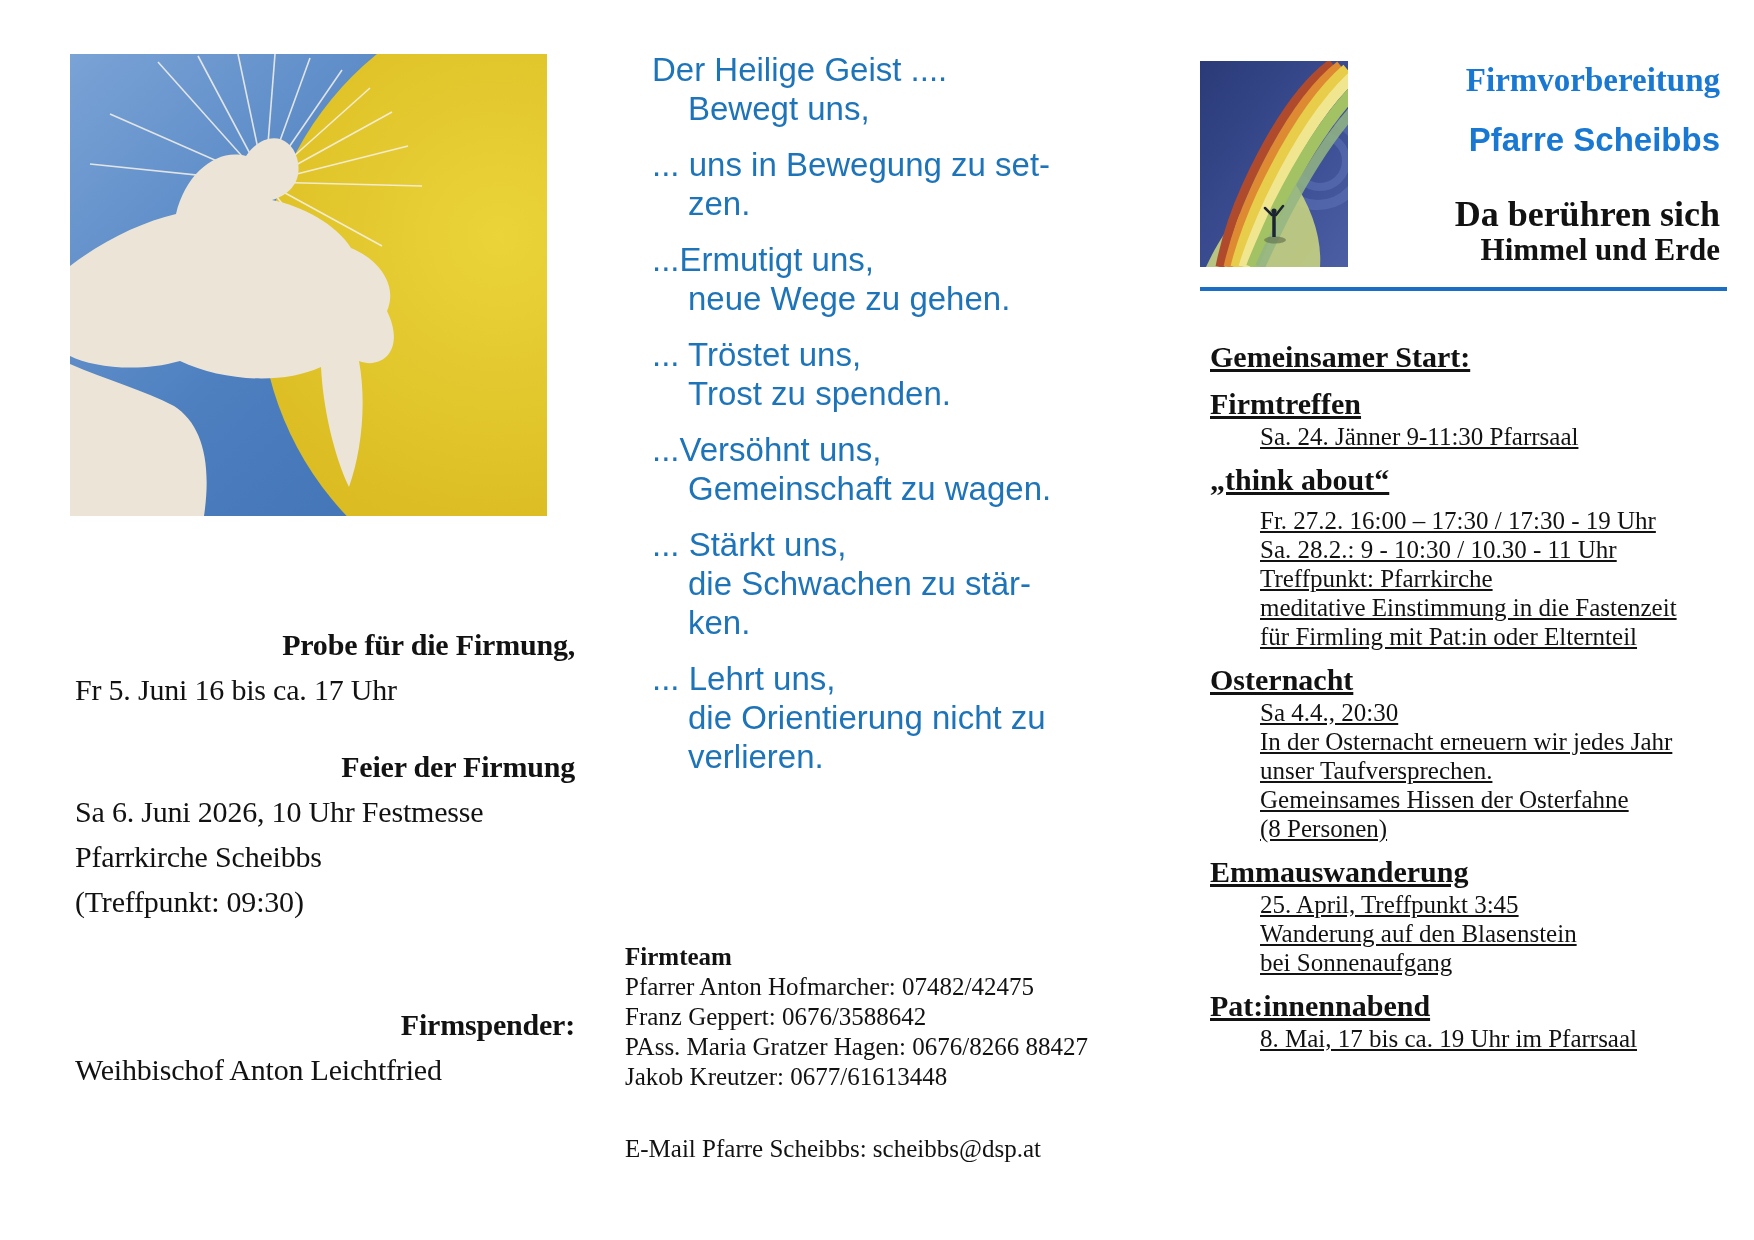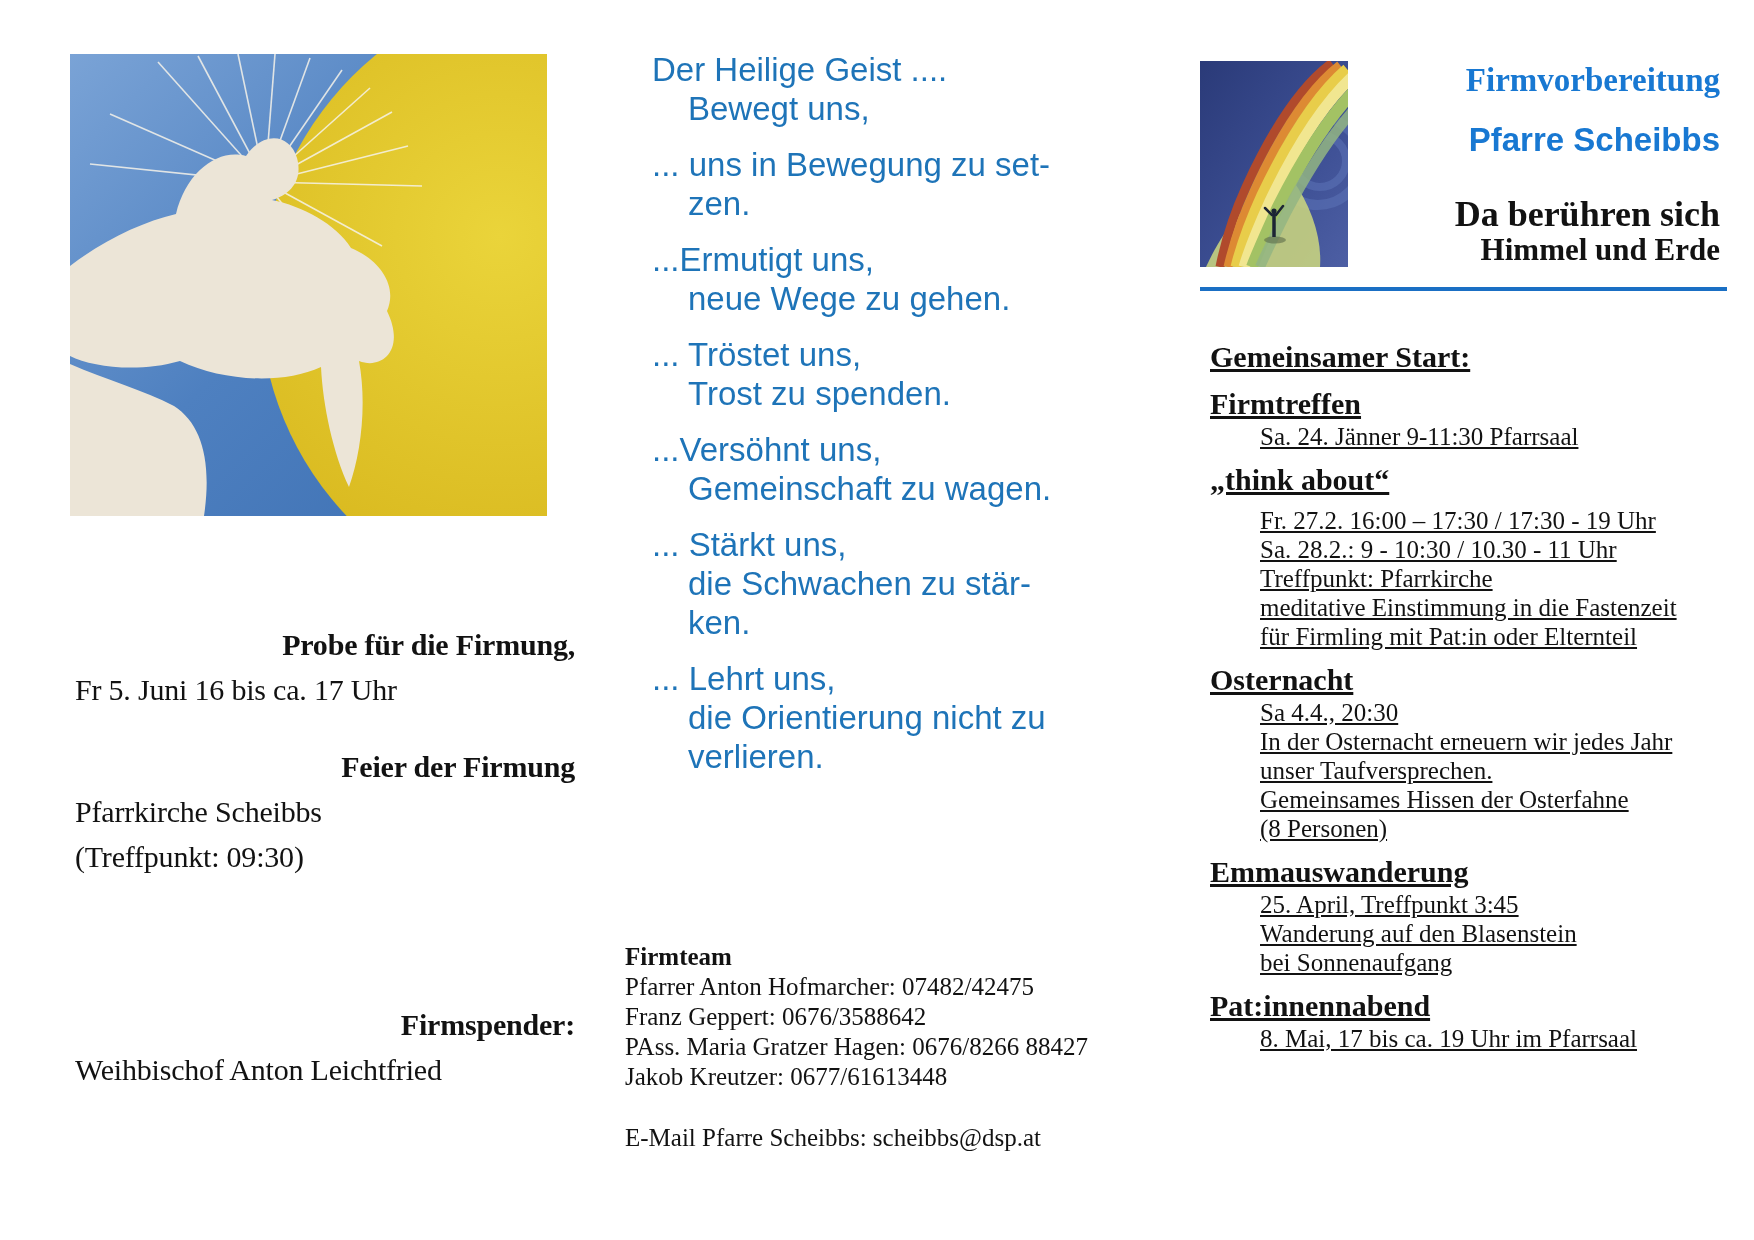--- a/index.html
+++ b/index.html
@@ -21,21 +21,21 @@
   .poem{position:absolute;left:652px;top:50px;width:470px;
         font-family:"Liberation Sans", sans-serif;
         font-size:33px;line-height:39px;color:#1e74b8;}
   .stanza{margin:0 0 17px 0;}
   .pline{white-space:nowrap;}
   .pline.ind{padding-left:36px;}
   .firmteam{position:absolute;left:625px;top:942px;width:520px;
             font-size:25px;line-height:30px;}
   .firmteam .ft-title{font-weight:bold;}
   .ft-line{white-space:nowrap;}
-  .ft-email{margin-top:31px;white-space:nowrap;}
+  .ft-email{margin-top:42px;white-space:nowrap;}
   
   .art-rainbow{position:absolute;left:1200px;top:61px;width:148px;height:206px;}
   .brand{position:absolute;left:1300px;top:60px;width:420px;text-align:right;}
   .brand .b1{font-family:Liberation Serif, serif;font-weight:bold;
              font-size:33px;line-height:40px;color:#1878d2;white-space:nowrap;}
   .brand .b2{font-family:"Liberation Sans", sans-serif;font-weight:bold;
              font-size:33px;line-height:40px;color:#1878d2;margin-top:20px;white-space:nowrap;}
   .brand .m1{font-size:36px;line-height:35px;font-weight:bold;margin-top:37px;white-space:nowrap;}
   .brand .m2{font-size:31px;line-height:35px;font-weight:bold;white-space:nowrap;}
   .rule{position:absolute;left:1200px;top:287px;width:527px;height:4px;background:#1a6fc4;}
@@ -96,20 +96,21 @@
     </svg>
   </div>
 
   <div class="event" style="top:622px">
     <div class="ev-title">Probe für die Firmung,</div>
     <div class="ev-line">Fr 5. Juni 16 bis ca. 17 Uhr</div>
   </div>
 
   <div class="event" style="top:744px">
     <div class="ev-title">Feier der Firmung</div>
+    <div class="ev-line">Sa 6. Juni 2026, 10 Uhr Festmesse</div>
     <div class="ev-line">Pfarrkirche Scheibbs</div>
     <div class="ev-line">(Treffpunkt: 09:30)</div>
   </div>
 
   <div class="event" style="top:1002px">
     <div class="ev-title">Firmspender:</div>
     <div class="ev-line">Weihbischof Anton Leichtfried</div>
   </div>
 
   <div class="poem">

